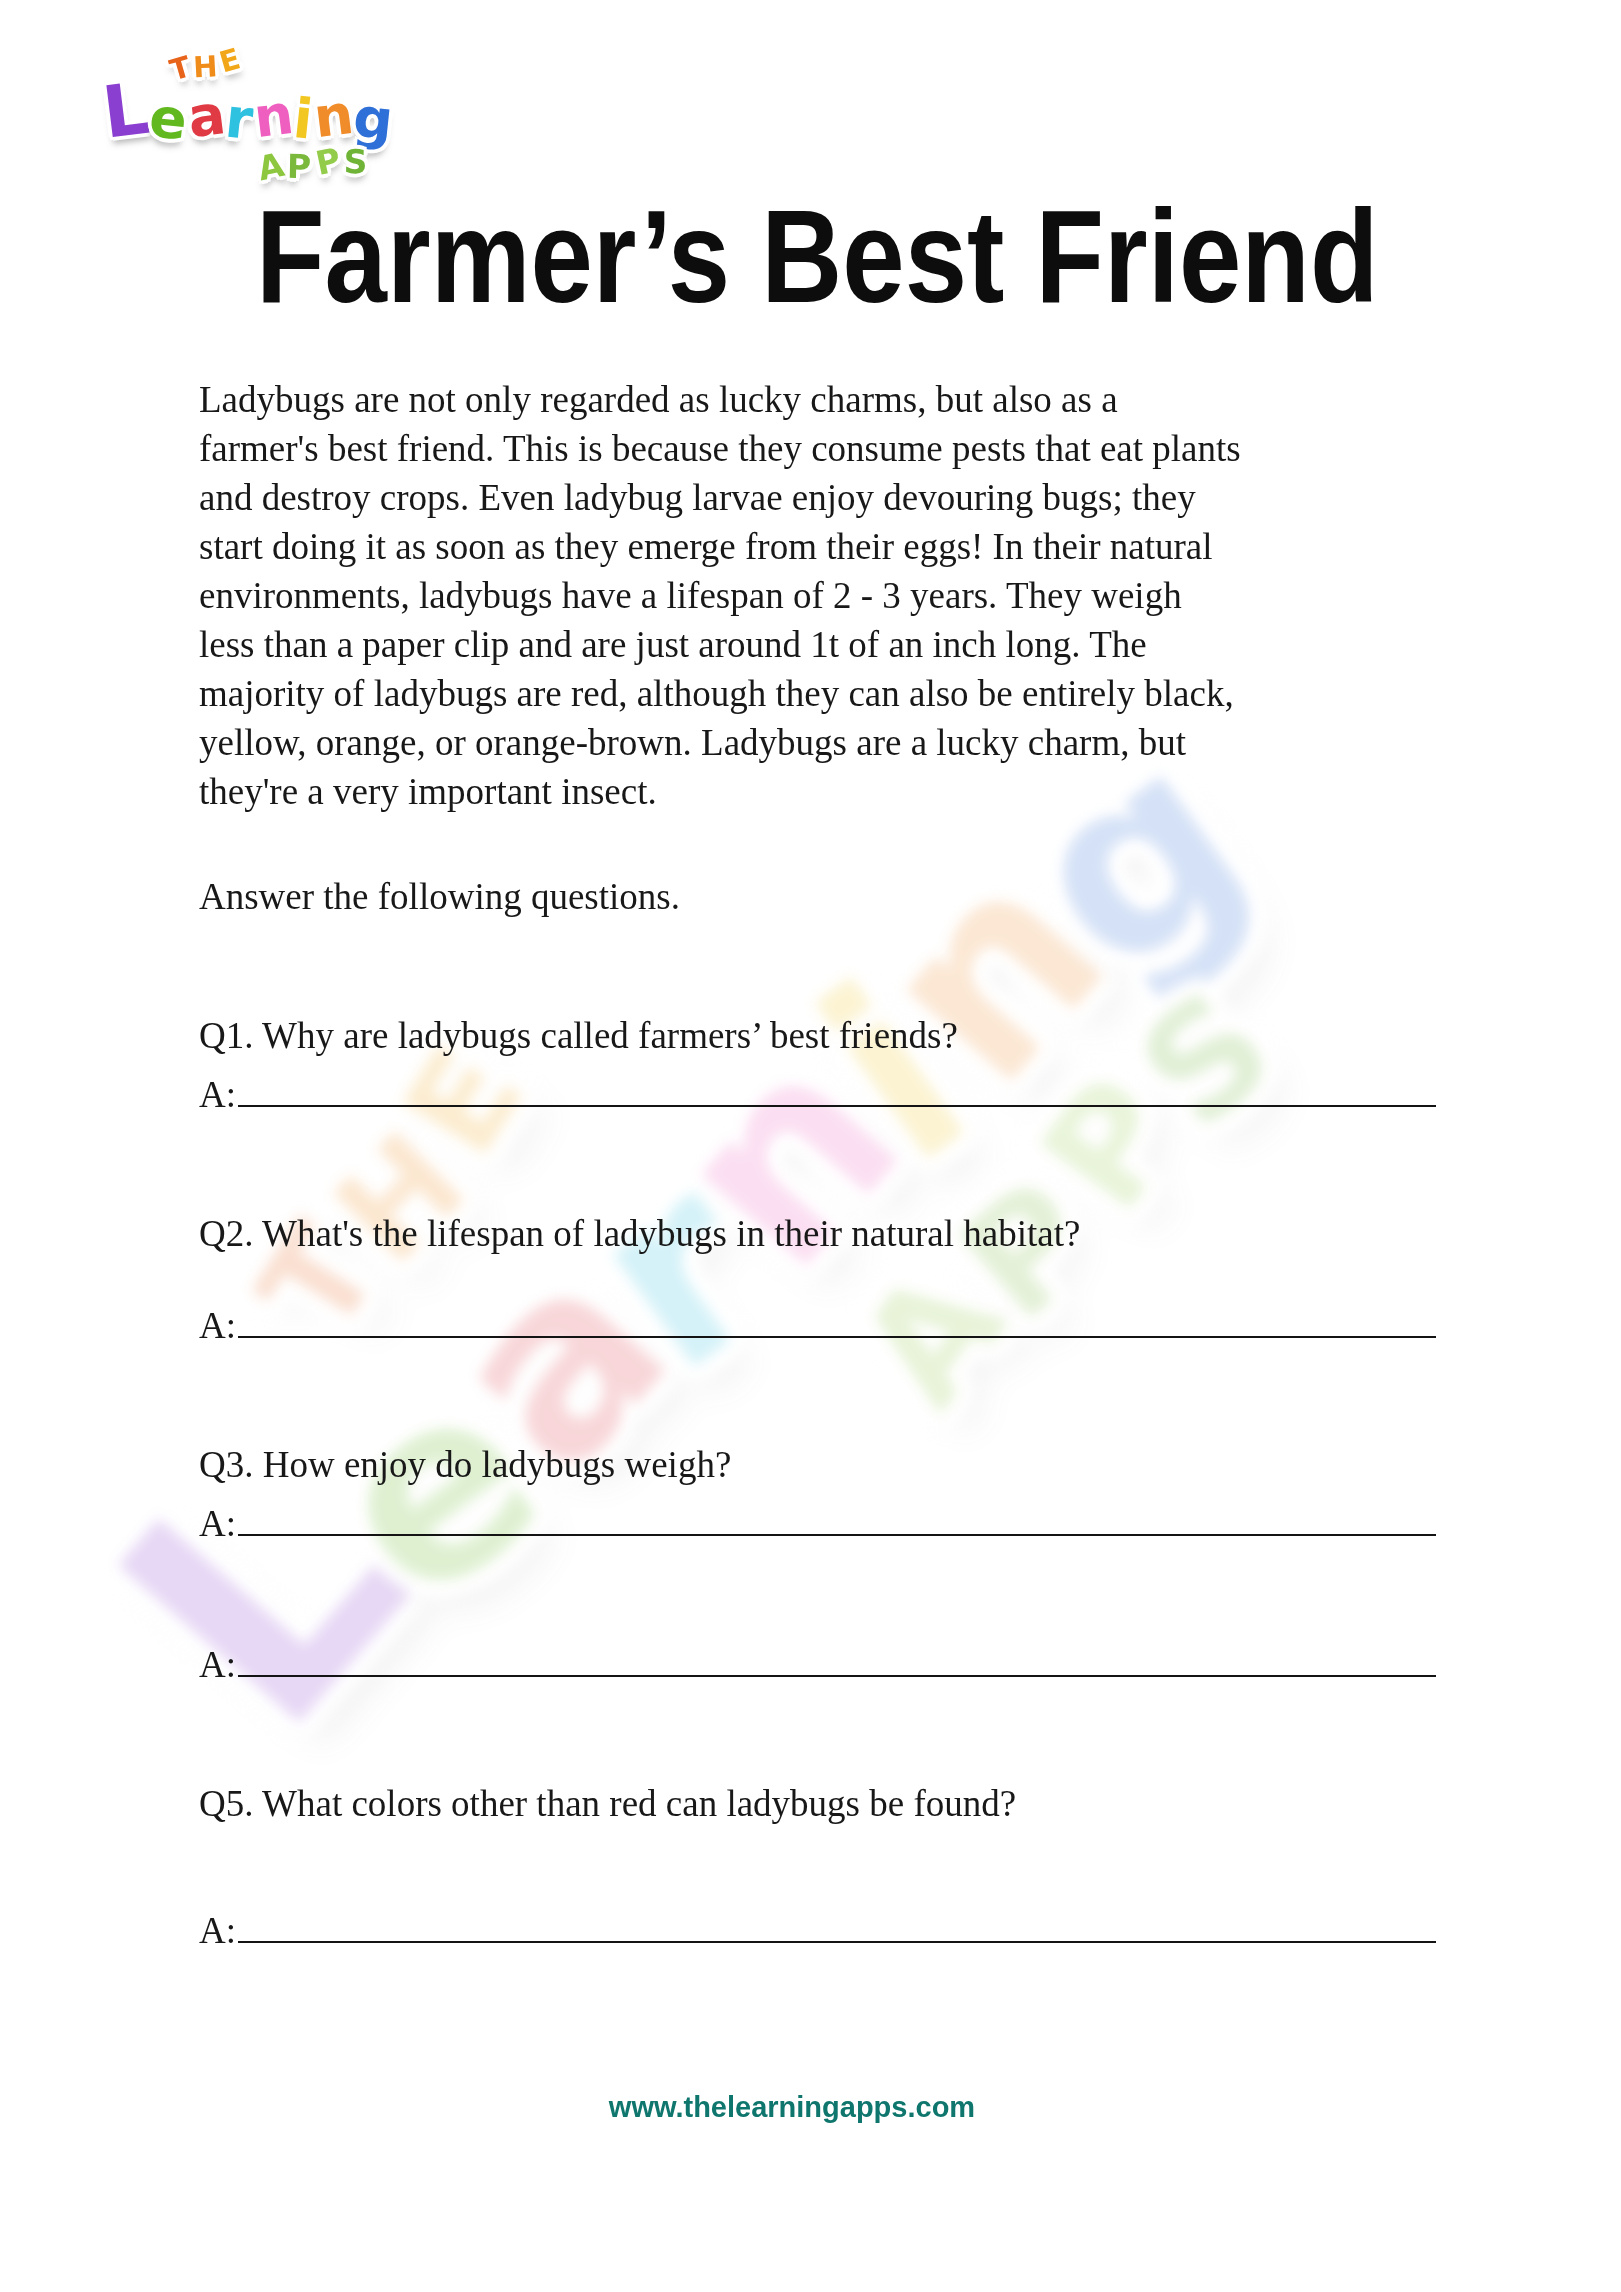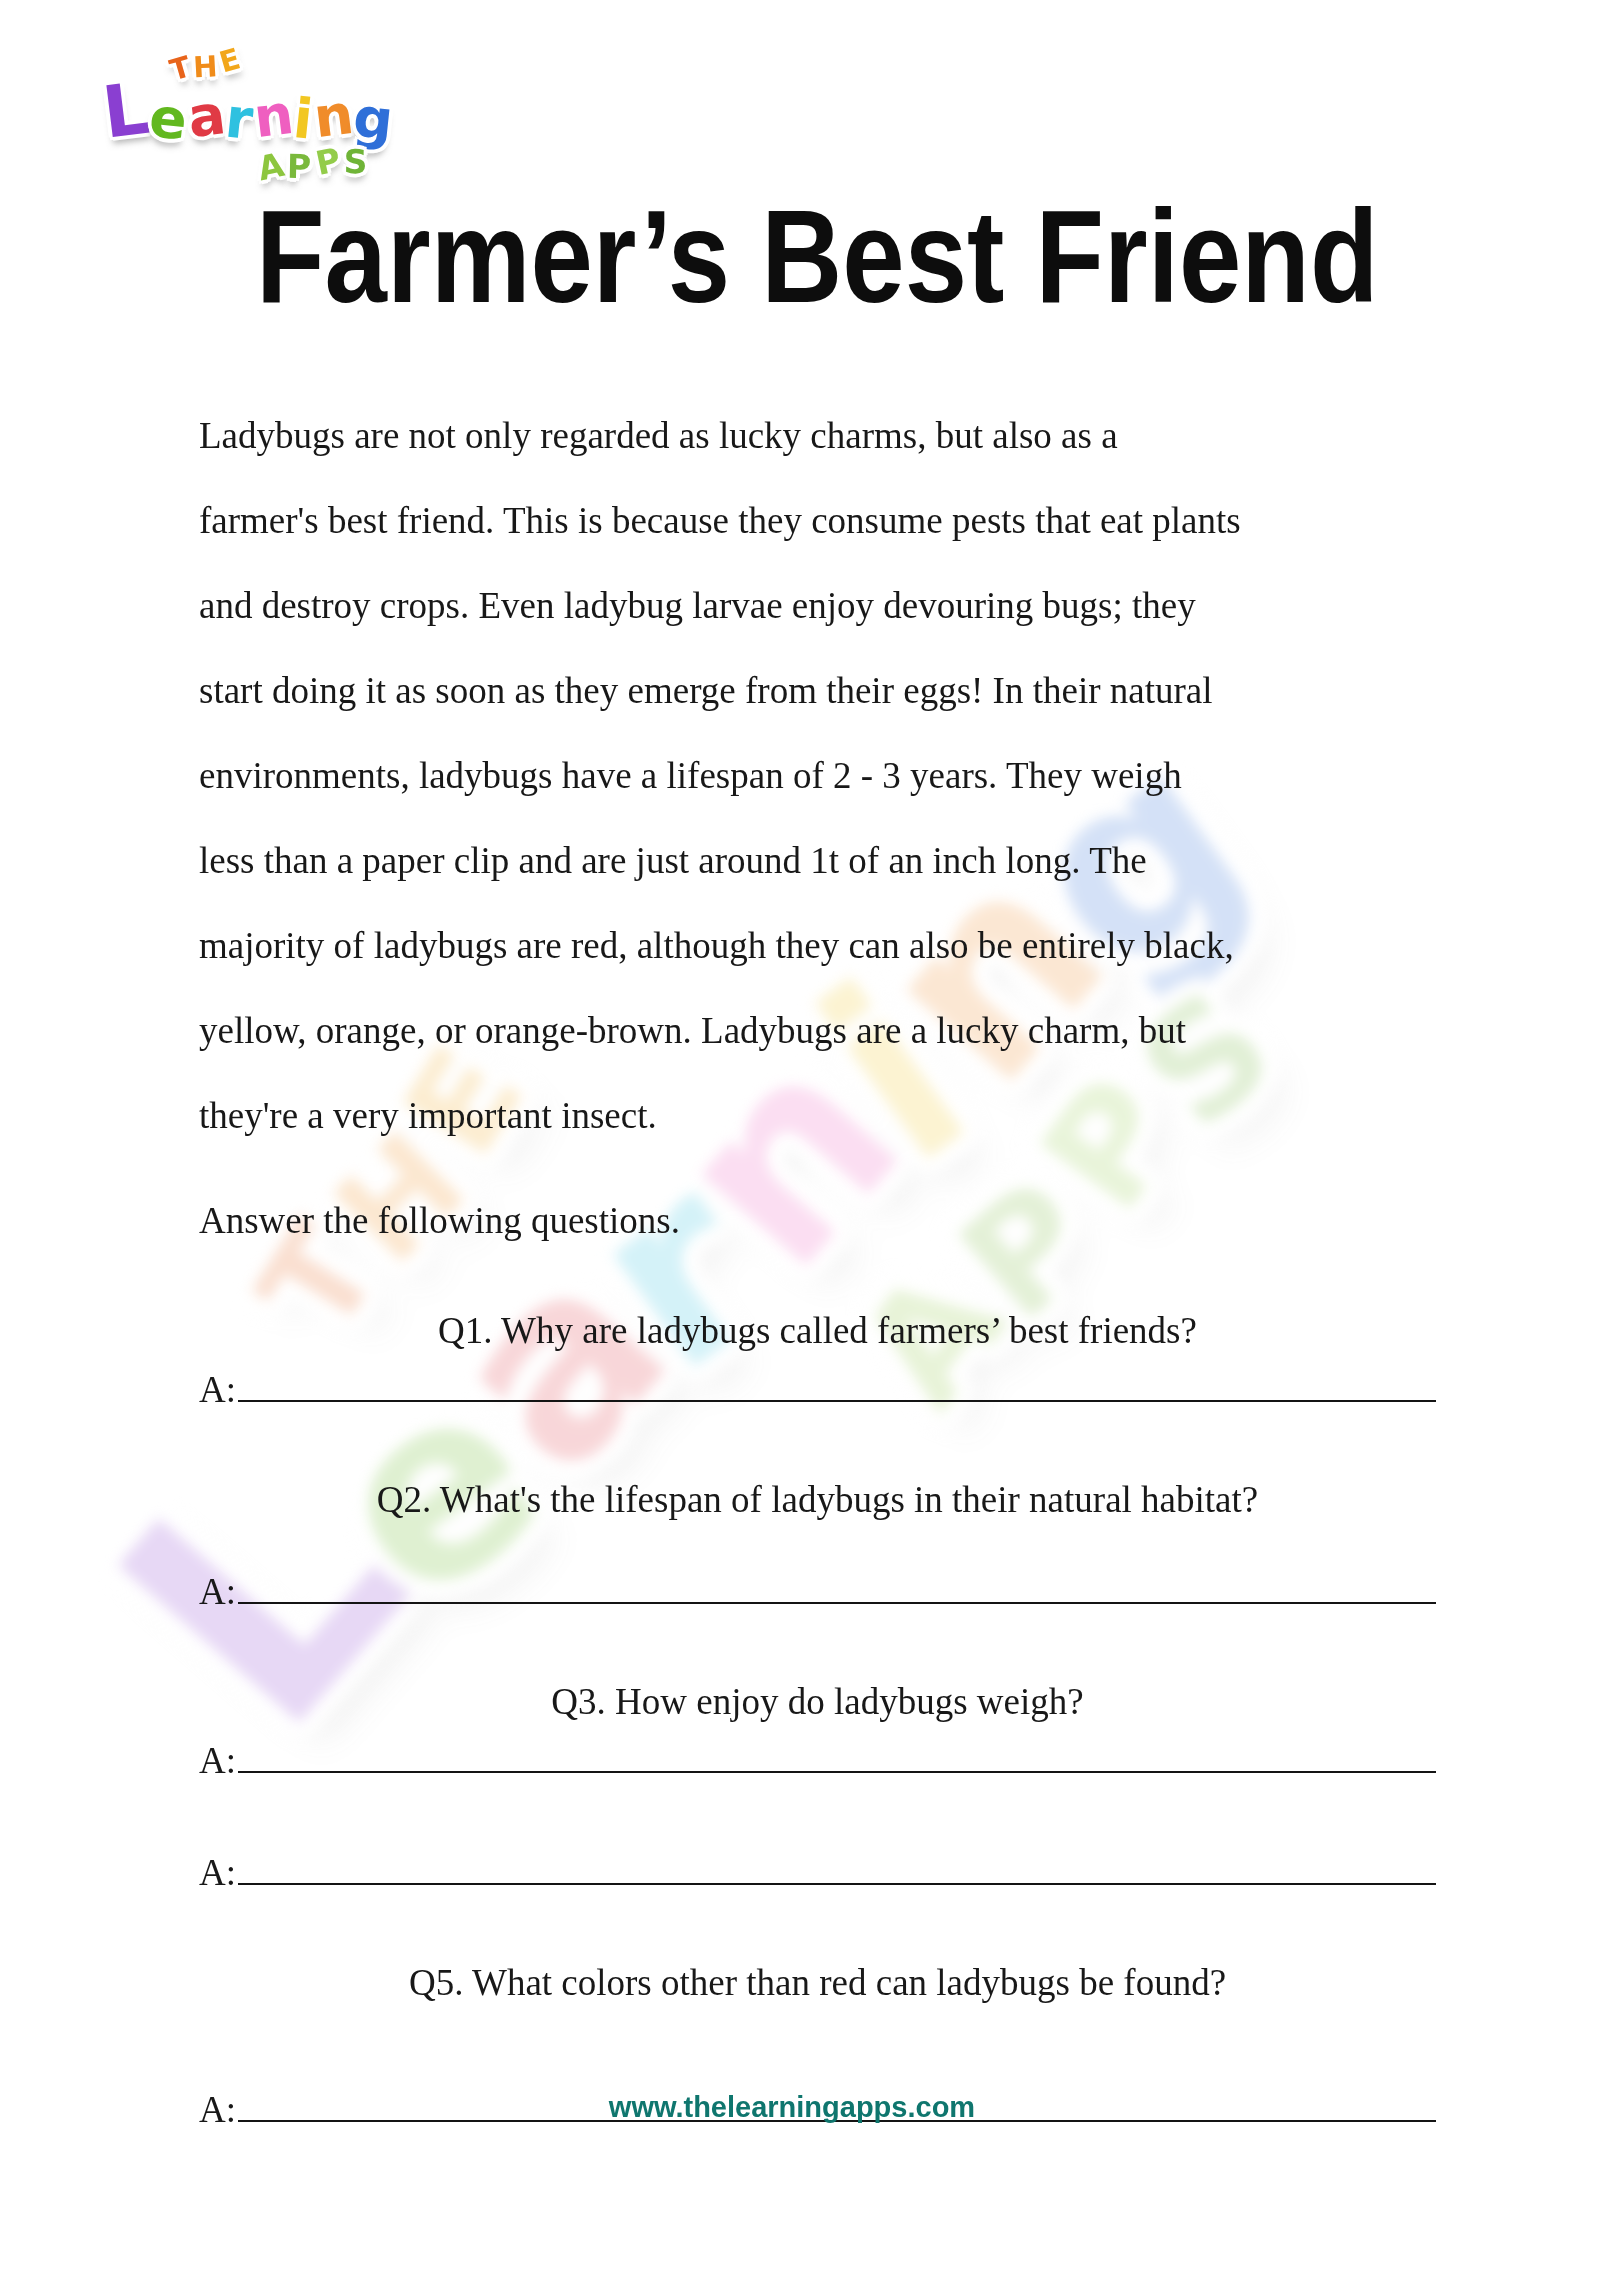--- a/index.html
+++ b/index.html
@@ -71,24 +71,24 @@
     transform:scaleX(0.85);
     white-space:nowrap;
   }
 
   
   .content {
     position:absolute; left:199px; top:375px; width:1237px;
     z-index:2;
     font-size:37px; line-height:49px;
   }
-  .para-line { white-space:nowrap;margin-top:36px; }
+  .para-line { white-space:nowrap; }
   .instruction { margin-top:56px; }
 
-  .qa { margin-top:61px;text-align:center; }
+  .qa { margin-top:90px; }
   .q-text { white-space:pre-wrap; }
   .answer-row {
     display:flex; align-items:baseline;
     margin-top:7.8px;
   }
   .qa-q2 .answer-row { margin-top:41px; }
   .qa-q5 .answer-row { margin-top:76px; }
   .answer-line {
     flex:1 1 auto;
     border-bottom:2.9px solid #141414;

